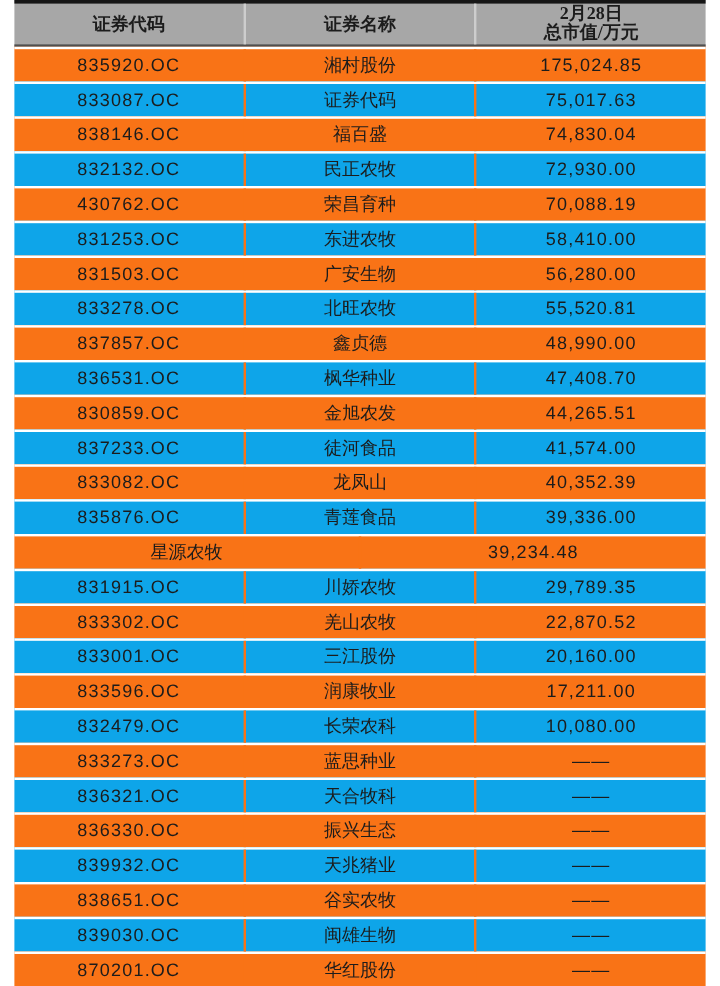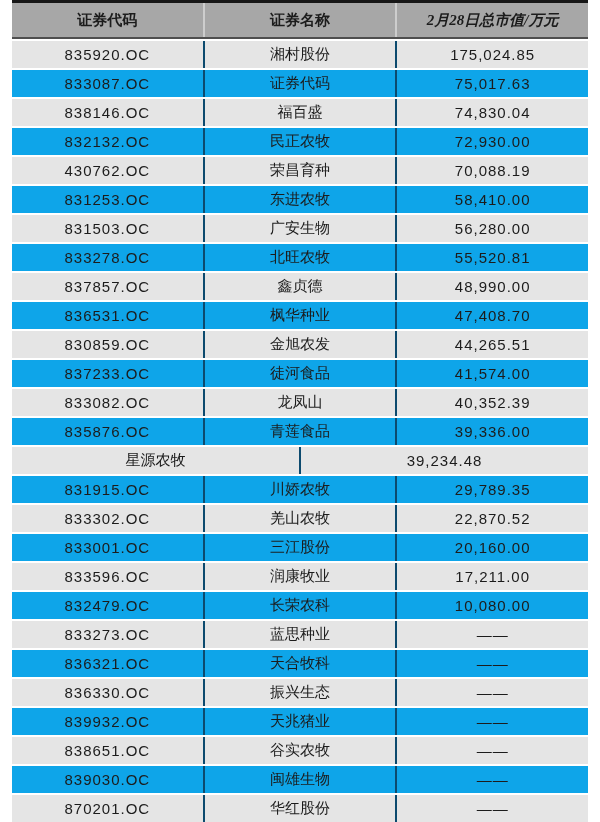--- a/index.html
+++ b/index.html
@@ -33,42 +33,42 @@
   .thead .cell {
     flex: 1;
     display: flex;
     align-items: center;
     justify-content: center;
   }
   .thead .cell + .cell {
     border-left: 2px solid #cdcdcd;
   }
   .thead .col-value {
+    flex-direction: column;
     line-height: 16px;
-    font-style: italic;
   }
   
   .trow {
     box-sizing: border-box;
     display: flex;
     height: 29px;
     border-top: 2px solid #ffffff;
   }
-  .trow.odd  { background: #e5e5e5; }
+  .trow.odd  { background: #f97316; }
   .trow.even { background: #0ea5e9; }
   .trow .cell {
     flex: 1;
     display: flex;
     align-items: center;
     justify-content: center;
     overflow: hidden;
     white-space: nowrap;
   }
   .trow .cell + .cell {
-    border-left: 2px solid #0c4a6e;
+    border-left: 2px solid #f97316;
   }
   .cell-code, .cell-value {
     font-family: "Liberation Sans", "DejaVu Sans", sans-serif;
     font-size: 15px;
     letter-spacing: 1px;
   }
   .cell-name {
     font-family: "Liberation Serif", "DejaVu Serif", serif;
     font-size: 15px;
   }

